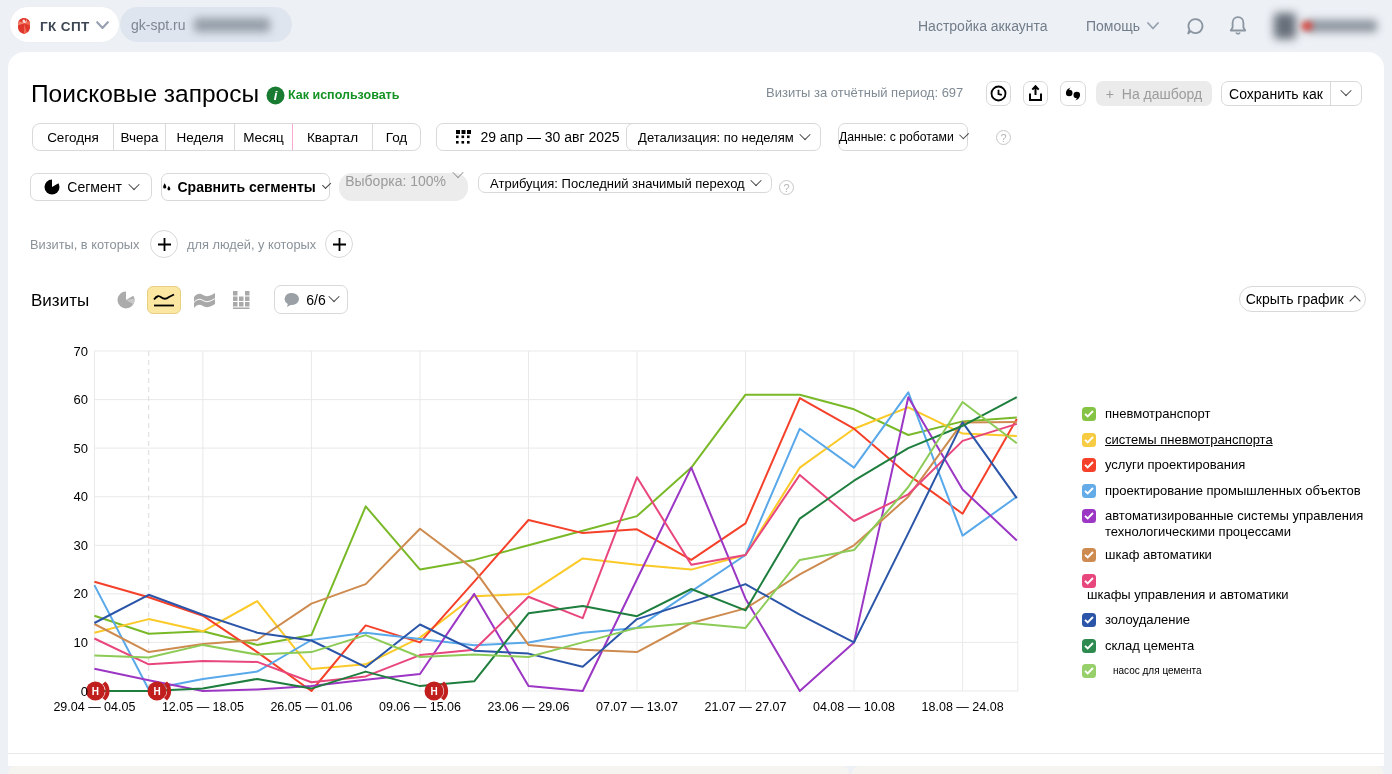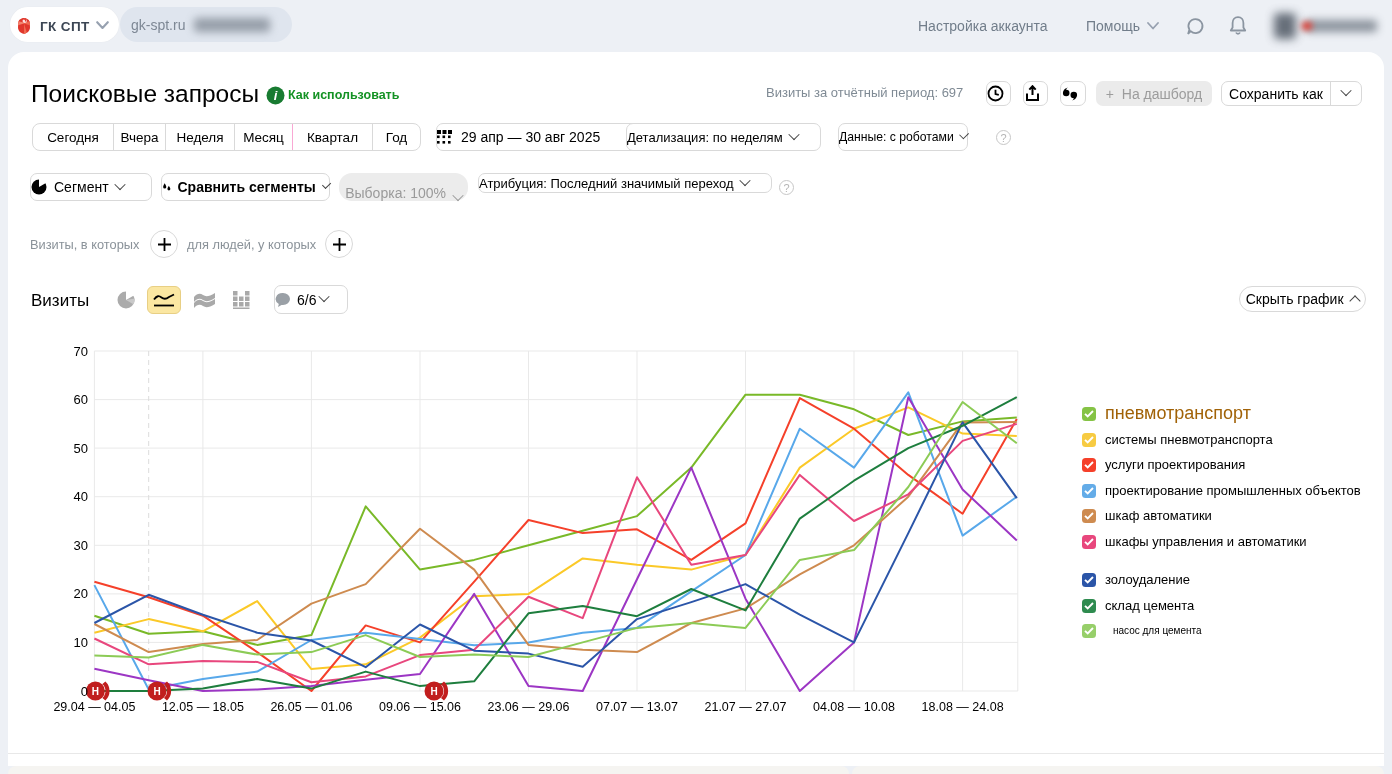--- a/index.html
+++ b/index.html
@@ -1,17 +1,17 @@
 <!DOCTYPE html>
 <html><head><meta charset="utf-8">
 <style>
 *{margin:0;padding:0;box-sizing:border-box;font-family:"Liberation Sans",sans-serif;}
 html,body{width:1392px;height:774px;overflow:hidden;background:#edf0f5;position:relative;}
 .abs{position:absolute;}
-.btn{position:absolute;background:#fff;border:1px solid #d9d9d9;border-radius:7px;display:flex;align-items:center;justify-content:flex-start;font-size:14px;color:#000;white-space:nowrap;}
+.btn{position:absolute;background:#fff;border:1px solid #d9d9d9;border-radius:7px;display:flex;align-items:center;justify-content:center;font-size:14px;color:#000;white-space:nowrap;}
 .chev{width:8px;height:8px;border-right:1.6px solid #444;border-bottom:1.6px solid #444;transform:rotate(45deg) translate(-1px,-1px);display:inline-block;}
 </style></head>
 <body>
 
 <div class="abs" style="left:0;top:0;width:1392px;height:52px;background:#edf0f5;">
   <div class="abs" style="left:120px;top:7px;width:172px;height:35px;background:#dfe5ee;border-radius:18px;"></div>
   <div class="abs" style="left:10px;top:7px;width:109px;height:35px;background:#fff;border-radius:18px;box-shadow:0 0 1px rgba(0,0,0,.08);"></div>
   <svg class="abs" style="left:18px;top:17.5px;" width="12" height="16" viewBox="0 0 12 16">
     <path d="M3.6 0.4 C1.6 1 .4 2.6 .2 4.6 L0 9.6 C0 12.6 2.4 14.9 5.1 15.8 L6.9 15.8 C9.6 14.9 12 12.6 12 9.6 L11.8 4.6 C11.6 2.6 10.4 1 8.4 .4 C6.8 -.1 5.2 -.1 3.6 .4Z" fill="#e0372c"></path>
     <path d="M6 4.6 L11.6 3.2 L11.9 7.2 L6 5.6 Z" fill="#ef6a52"></path>
@@ -114,21 +114,21 @@
     </svg>
   Сегмент&nbsp;&nbsp;<span class="chev" style="margin-top:-3px;"></span>
 </div>
 <div class="btn" style="left:161px;top:173px;width:169px;height:28px;font-weight:bold;">
   <svg width="15" height="16" viewBox="0 0 15 16" style="margin-right:6px;">
       <path d="M4.2 2 C3 4.5 1.8 6.2 1.8 8 a2.5 2.5 0 0 0 5 0 C6.8 6.2 5.5 4.5 4.2 2Z" fill="#000"></path>
       <path d="M10.8 6 C9.7 8.2 8.6 9.7 8.6 11.2 a2.3 2.3 0 0 0 4.6 0 C13.2 9.7 12 8.2 10.8 6Z" fill="#000"></path>
     </svg>
   Сравнить сегменты&nbsp;&nbsp;<span class="chev" style="margin-top:-3px;"></span>
 </div>
-<div class="abs" style="left:339px;top:173px;width:129px;height:28px;background:#ececec;border-radius:13px;display:flex;align-items:flex-end;justify-content:center;font-size:14px;color:#9a9a9a;">Выборка: 100%&nbsp;&nbsp;<span class="chev" style="margin-top:-3px;border-color:#9a9a9a;"></span></div>
+<div class="abs" style="left:339px;top:173px;width:129px;height:28px;background:#ececec;border-radius:13px;display:flex;align-items:flex-start;justify-content:center;font-size:14px;color:#9a9a9a;">Выборка: 100%&nbsp;&nbsp;<span class="chev" style="margin-top:-3px;border-color:#9a9a9a;"></span></div>
 <div class="btn" style="left:478px;top:173px;width:294px;height:20px;font-size:13px;">Атрибуция: Последний значимый переход&nbsp;&nbsp;<span class="chev" style="margin-top:-3px;"></span></div>
 <div class="abs" style="left:779px;top:180px;width:15px;height:15px;border:1.5px solid #c7c7c7;border-radius:50%;color:#b5b5b5;font-size:11px;display:flex;align-items:center;justify-content:center;">?</div>
 
 <div class="abs" style="left:30px;top:237px;font-size:12.8px;color:#8a9299;">Визиты, в которых</div>
 <div class="abs" style="left:150px;top:230px;width:28px;height:28px;border:1px solid #d9d9d9;border-radius:50%;display:flex;align-items:center;justify-content:center;">
     <svg width="13" height="13" viewBox="0 0 13 13">
       <path d="M6.5 0 L6.5 13 M0 6.5 L13 6.5" stroke="#000" stroke-width="1.8"></path>
     </svg>
   </div>
 <div class="abs" style="left:187px;top:237px;font-size:12.8px;color:#8a9299;">для людей, у которых</div>
@@ -238,55 +238,63 @@
 <text x="962.6" y="711" text-anchor="middle" font-size="12.5">18.08 — 24.08</text>
 </svg>
 
 <div class="abs" style="left:1078px;top:407px;width:291px;">
 <div style="display:flex;margin-bottom:11px;">
 <div style="flex:none;width:14px;height:14px;margin-left:4px;border-radius:3.5px;background:#85c345;display:flex;align-items:center;justify-content:center;">
 <svg width="10" height="8" viewBox="0 0 10 8">
           <path d="M1 3.8 L3.7 6.5 L9 1" fill="none" stroke="#fff" stroke-width="1.9"></path>
         </svg>
 </div>
-<div style="margin-left:9px;font-size:18px;line-height:15.5px;margin-top:-1px;color:#a16207;">пневмотранспорт</div>
+<div style="margin-left:9px;font-size:13px;line-height:15.5px;margin-top:-1px;color:#000000;">пневмотранспорт</div>
 </div>
 <div style="display:flex;margin-bottom:11px;">
 <div style="flex:none;width:14px;height:14px;margin-left:4px;border-radius:3.5px;background:#f7cb42;display:flex;align-items:center;justify-content:center;">
 <svg width="10" height="8" viewBox="0 0 10 8">
           <path d="M1 3.8 L3.7 6.5 L9 1" fill="none" stroke="#fff" stroke-width="1.9"></path>
         </svg>
 </div>
-<div style="margin-left:9px;font-size:13px;line-height:15.5px;margin-top:-1px;color:#000;">системы пневмотранспорта</div>
+<div style="margin-left:9px;font-size:13px;line-height:15.5px;margin-top:-1px;color:#000;text-decoration:underline;">системы пневмотранспорта</div>
 </div>
 <div style="display:flex;margin-bottom:11px;">
 <div style="flex:none;width:14px;height:14px;margin-left:4px;border-radius:3.5px;background:#f5402a;display:flex;align-items:center;justify-content:center;">
 <svg width="10" height="8" viewBox="0 0 10 8">
           <path d="M1 3.8 L3.7 6.5 L9 1" fill="none" stroke="#fff" stroke-width="1.9"></path>
         </svg>
 </div>
 <div style="margin-left:9px;font-size:13px;line-height:15.5px;margin-top:-1px;color:#000;">услуги проектирования</div>
 </div>
 <div style="display:flex;margin-bottom:11px;">
 <div style="flex:none;width:14px;height:14px;margin-left:4px;border-radius:3.5px;background:#64ace8;display:flex;align-items:center;justify-content:center;">
 <svg width="10" height="8" viewBox="0 0 10 8">
           <path d="M1 3.8 L3.7 6.5 L9 1" fill="none" stroke="#fff" stroke-width="1.9"></path>
         </svg>
 </div>
 <div style="margin-left:9px;font-size:13px;line-height:15.5px;margin-top:-1px;color:#000;">проектирование промышленных объектов</div>
 </div>
+<div style="display:flex;margin-bottom:9px;">
+<div style="flex:none;width:14px;height:14px;margin-left:4px;border-radius:3.5px;background:#9c36c4;display:flex;align-items:center;justify-content:center;">
+<svg width="10" height="8" viewBox="0 0 10 8">
+          <path d="M1 3.8 L3.7 6.5 L9 1" fill="none" stroke="#fff" stroke-width="1.9"></path>
+        </svg>
+</div>
+<div style="margin-left:9px;font-size:13px;line-height:15.5px;margin-top:-1px;color:#000;">автоматизированные системы управления технологическими процессами</div>
+</div>
 <div style="display:flex;margin-bottom:11px;">
 <div style="flex:none;width:14px;height:14px;margin-left:4px;border-radius:3.5px;background:#ce8b50;display:flex;align-items:center;justify-content:center;">
 <svg width="10" height="8" viewBox="0 0 10 8">
           <path d="M1 3.8 L3.7 6.5 L9 1" fill="none" stroke="#fff" stroke-width="1.9"></path>
         </svg>
 </div>
 <div style="margin-left:9px;font-size:13px;line-height:15.5px;margin-top:-1px;color:#000;">шкаф автоматики</div>
 </div>
-<div style="display:flex;margin-bottom:24px;">
+<div style="display:flex;margin-bottom:11px;flex-direction:column;">
 <div style="flex:none;width:14px;height:14px;margin-left:4px;border-radius:3.5px;background:#e8477d;display:flex;align-items:center;justify-content:center;">
 <svg width="10" height="8" viewBox="0 0 10 8">
           <path d="M1 3.8 L3.7 6.5 L9 1" fill="none" stroke="#fff" stroke-width="1.9"></path>
         </svg>
 </div>
 <div style="margin-left:9px;font-size:13px;line-height:15.5px;margin-top:-1px;color:#000;">шкафы управления и автоматики</div>
 </div>
 <div style="display:flex;margin-bottom:11px;">
 <div style="flex:none;width:14px;height:14px;margin-left:4px;border-radius:3.5px;background:#2b55a8;display:flex;align-items:center;justify-content:center;">
 <svg width="10" height="8" viewBox="0 0 10 8">

